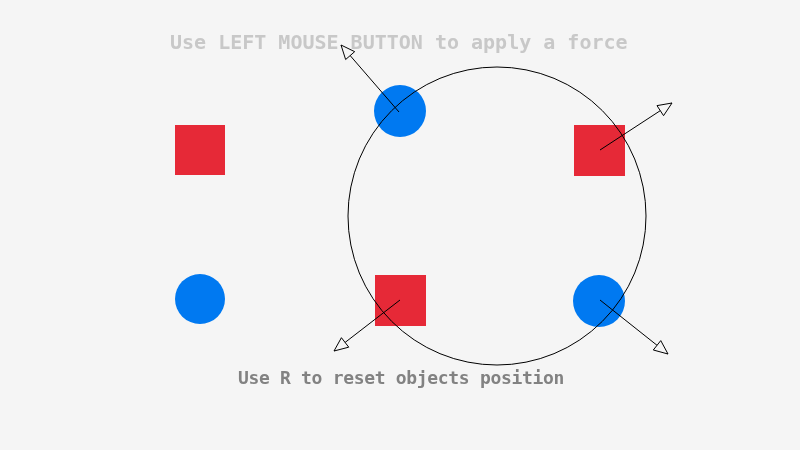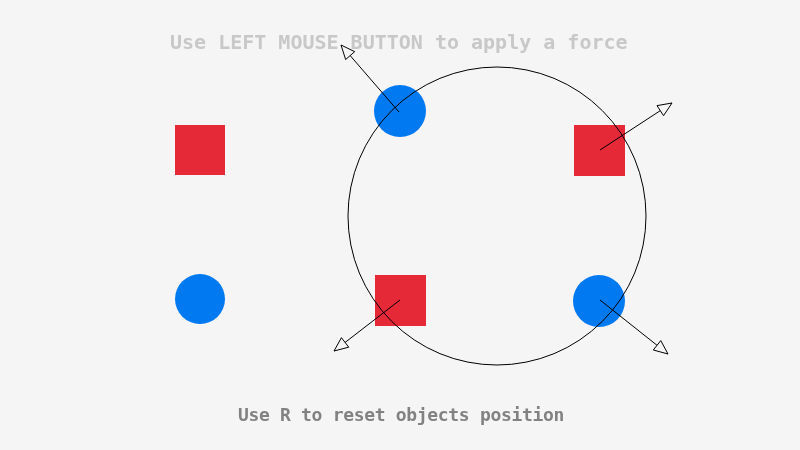--- a/index.html
+++ b/index.html
@@ -30,21 +30,21 @@
     left: 0;
     top: 0;
     pointer-events: none;
   }
 </style>
 </head>
 <body style="background: rgb(245, 245, 245);">
 
 <div class="stage">
   <div class="hint" style="left: 170px; top: 30px; color: rgb(200, 200, 200); font-size: 20px; letter-spacing: 0px;">Use LEFT MOUSE BUTTON to apply a force</div>
-  <div class="hint" style="left: 238px; top: 404px; color: rgb(130, 130, 130); font-size: 18px; letter-spacing: -0.32px;">Use R to reset objects position</div>
+  <div class="hint" style="left: 238px; top: 367px; color: rgb(130, 130, 130); font-size: 18px; letter-spacing: -0.32px;">Use R to reset objects position</div>
   <svg id="scene-svg" width="800" height="450" viewBox="0 0 800 450">
       <rect x="175" y="125" width="50" height="50" fill="#E62937" style="pointer-events: auto;"></rect>
       <circle cx="400" cy="111" r="26" fill="#0079F1" style="pointer-events: auto;"></circle>
       <rect x="574" y="125" width="51" height="51" fill="#E62937" style="pointer-events: auto;"></rect>
       <circle cx="200" cy="299" r="25" fill="#0079F1" style="pointer-events: auto;"></circle>
       <rect x="375" y="275" width="51" height="51" fill="#E62937" style="pointer-events: auto;"></rect>
       <circle cx="599" cy="301" r="26" fill="#0079F1" style="pointer-events: auto;"></circle>
       <circle cx="497" cy="216" r="149" fill="none" stroke="#000000" stroke-width="1"></circle>
       <line x1="399" y1="112" x2="341" y2="45" stroke="#000000" stroke-width="1"></line>
       <polygon points="341,45 354.6993792273062,51.65785316648325 345.62664372586124,59.51186300355502" fill="#F5F5F5" stroke="#000000" stroke-width="1" stroke-linejoin="miter"></polygon>

